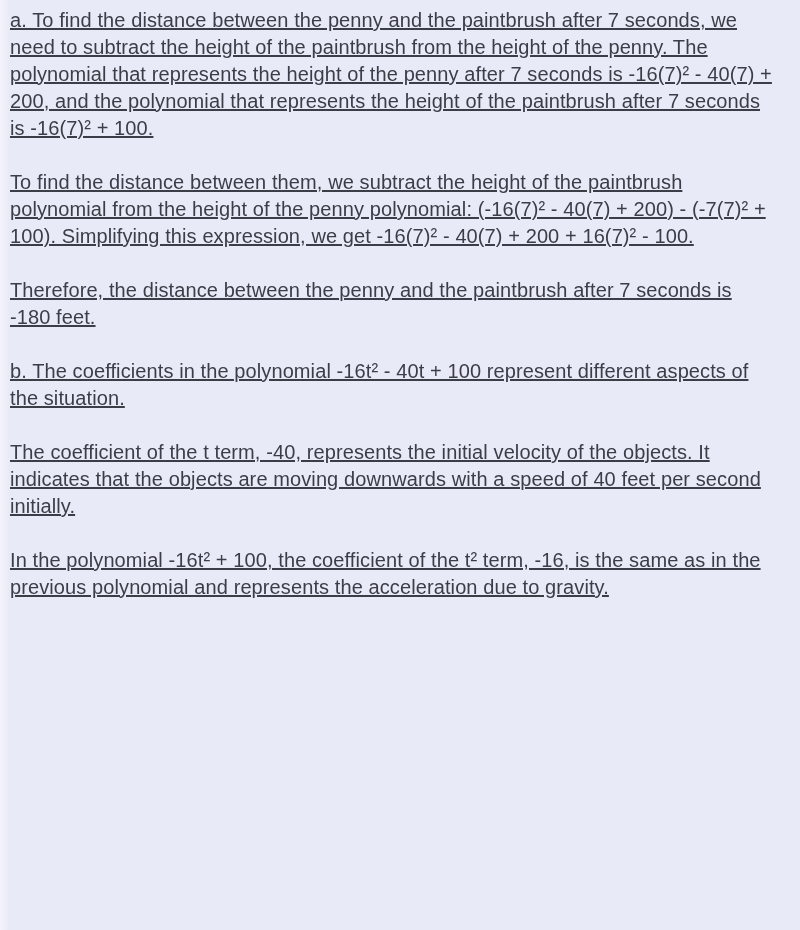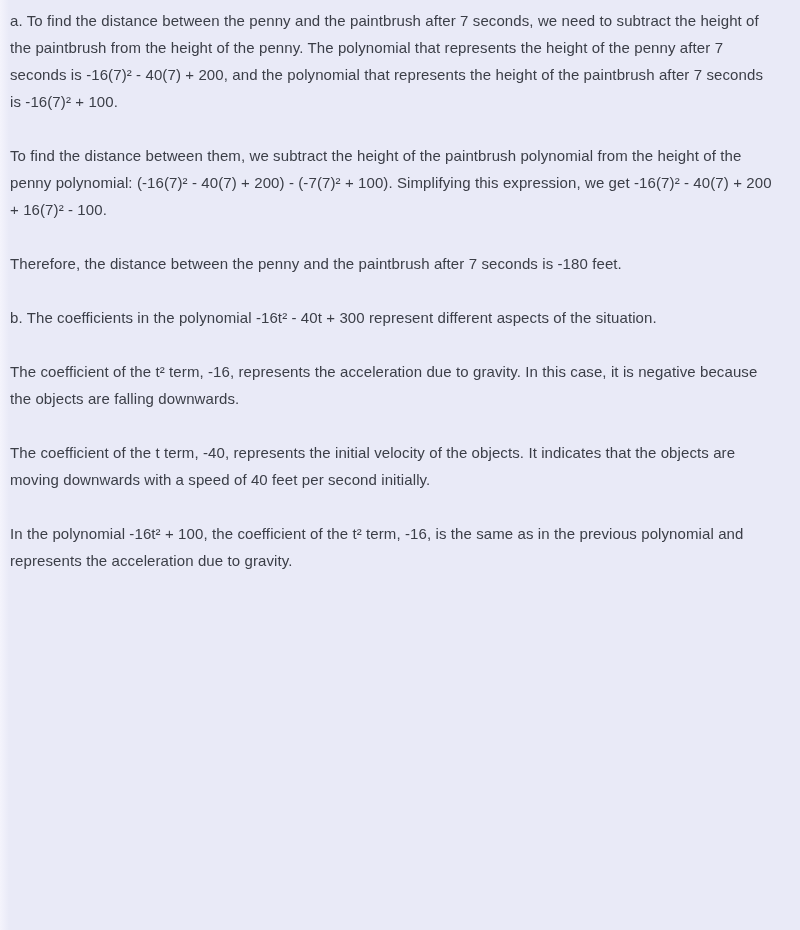--- a/index.html
+++ b/index.html
@@ -15,36 +15,36 @@
   }
   .page {
     box-sizing: border-box;
     width: 800px;
     height: 930px;
     padding: 7px 10px 0 10px;
     background: linear-gradient(90deg, #f4f4fc 0px, #e9eaf7 9px);
   }
   .answer-text p {
     margin: 0 16px 27px 0;
-    font-size: 15px;
+    font-size: 20px;
     line-height: 27px;
     letter-spacing: 0.1px;
     color: #3b3e47;
+    text-decoration: underline;
     -webkit-font-smoothing: antialiased;
   }
   .answer-text p:last-child {
     margin-bottom: 0;
   }
 </style>
 </head>
 <body>
 
 <div class="page">
   <div class="answer-text">
     <p>a. To find the distance between the penny and the paintbrush after 7 seconds, we need to subtract the height of the paintbrush from the height of the penny. The polynomial that represents the height of the penny after 7 seconds is -16(7)² - 40(7) + 200, and the polynomial that represents the height of the paintbrush after 7 seconds is -16(7)² + 100.</p>
     <p>To find the distance between them, we subtract the height of the paintbrush polynomial from the height of the penny polynomial: (-16(7)² - 40(7) + 200) - (-7(7)² + 100). Simplifying this expression, we get -16(7)² - 40(7) + 200 + 16(7)² - 100.</p>
     <p>Therefore, the distance between the penny and the paintbrush after 7 seconds is -180 feet.</p>
-    <p>b. The coefficients in the polynomial -16t² - 40t + 300 represent different aspects of the situation.</p>
-    <p>The coefficient of the t² term, -16, represents the acceleration due to gravity. In this case, it is negative because the objects are falling downwards.</p>
+    <p>b. The coefficients in the polynomial -16t² - 40t + 100 represent different aspects of the situation.</p>
     <p>The coefficient of the t term, -40, represents the initial velocity of the objects. It indicates that the objects are moving downwards with a speed of 40 feet per second initially.</p>
     <p>In the polynomial -16t² + 100, the coefficient of the t² term, -16, is the same as in the previous polynomial and represents the acceleration due to gravity.</p>
   </div>
 </div>
 
 </body></html>

